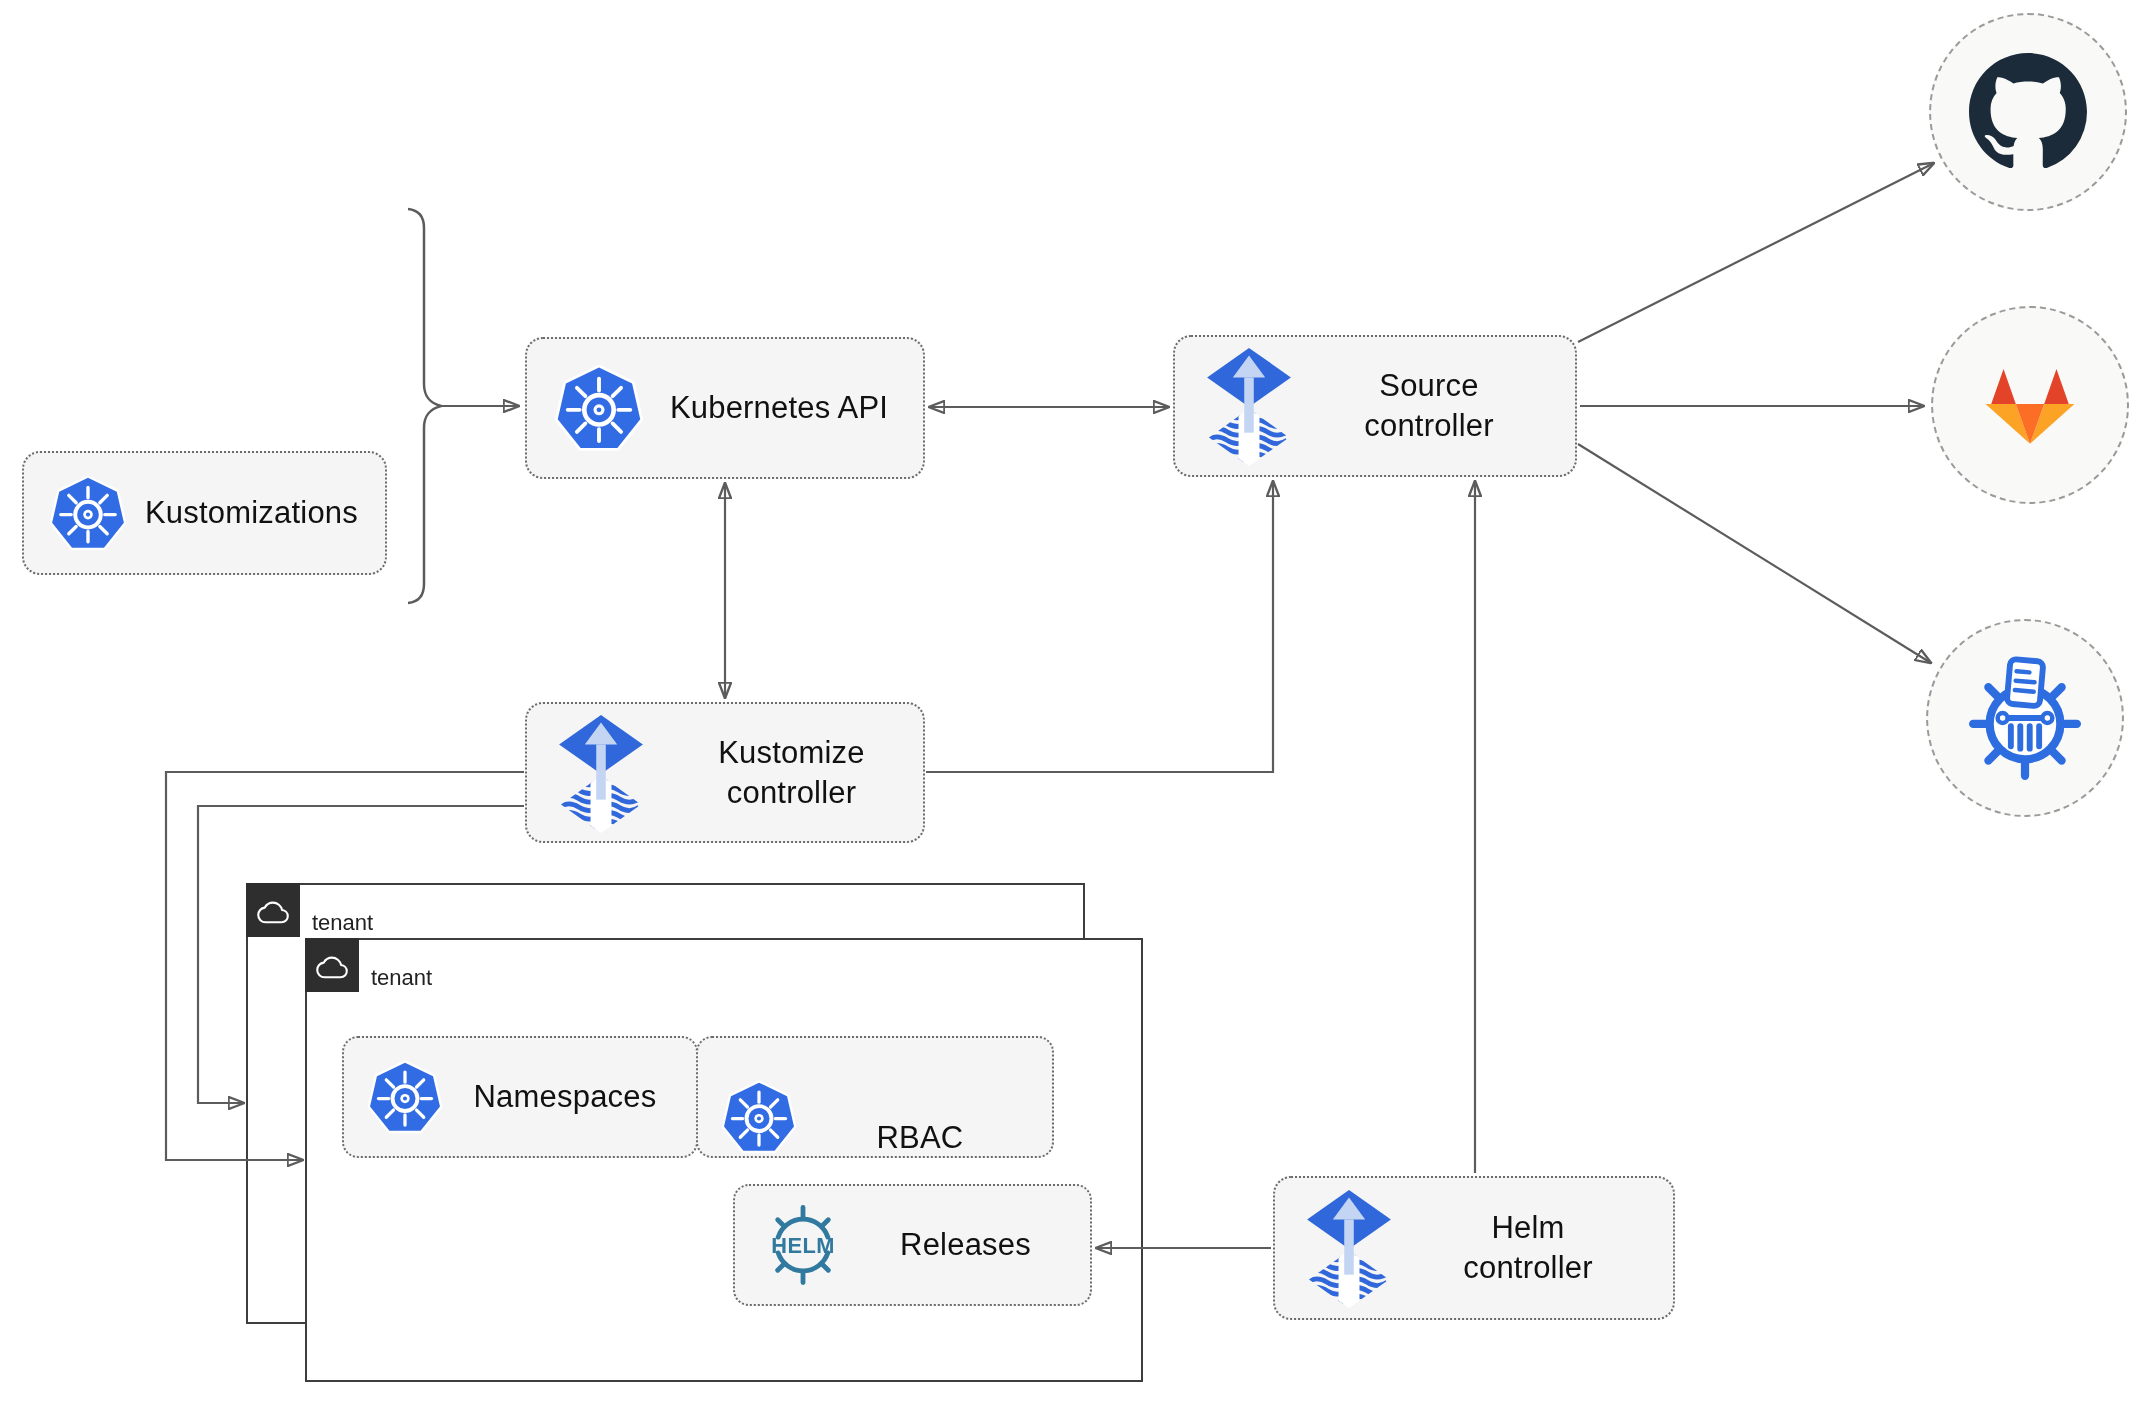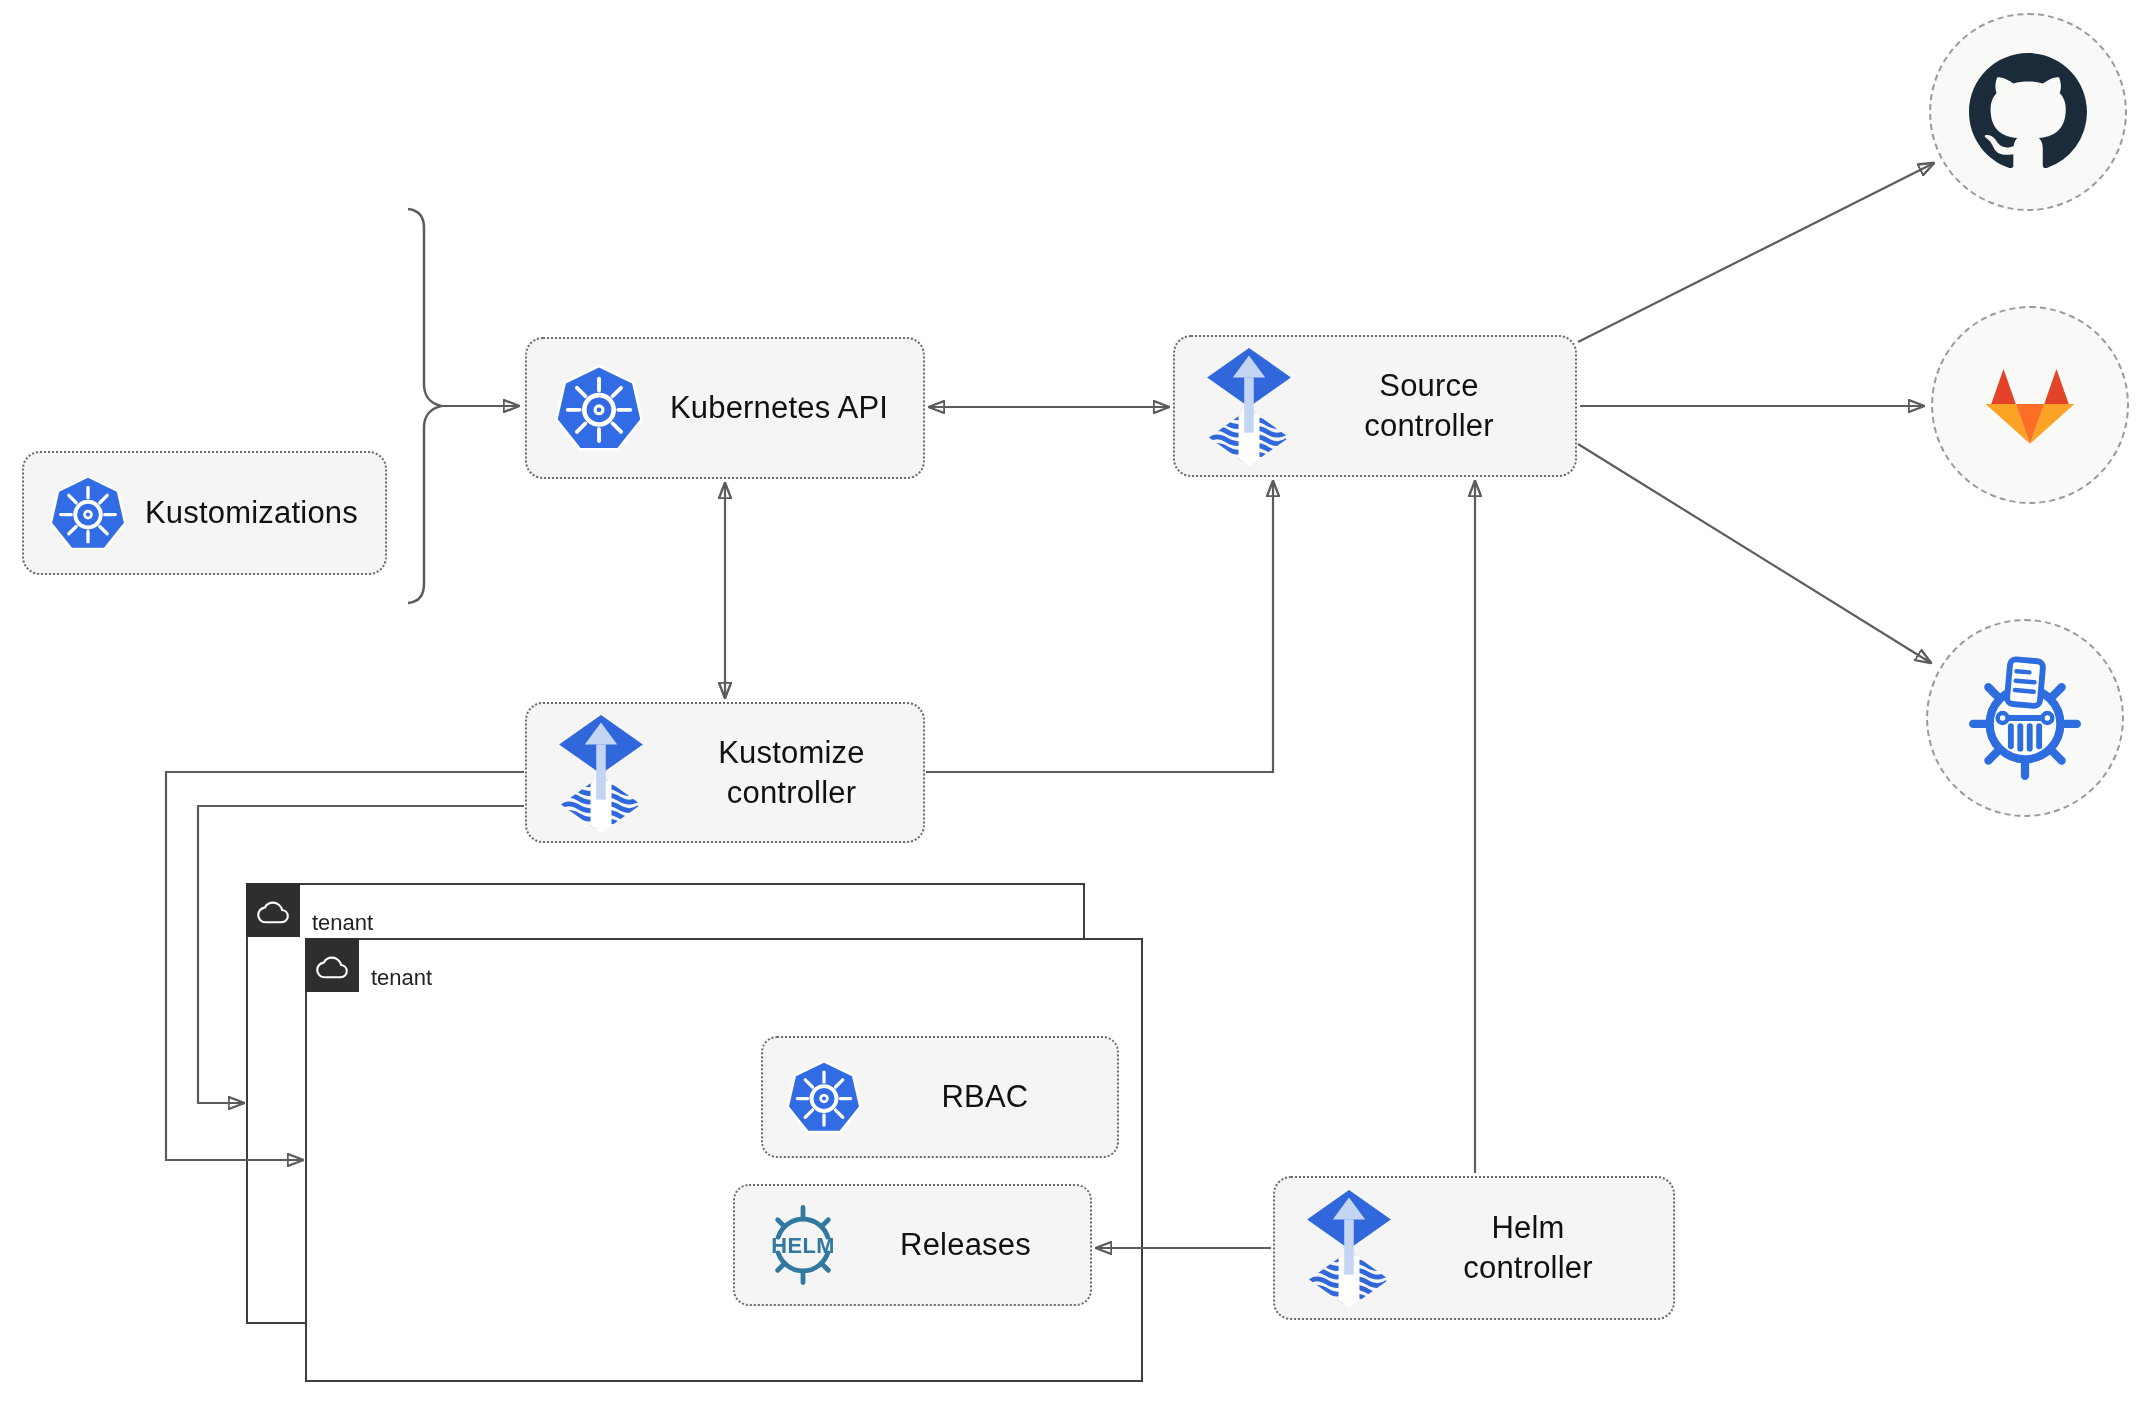--- a/index.html
+++ b/index.html
@@ -151,22 +151,43 @@
         </g>
         <rect x="35" y="64" width="22" height="62" fill="#ffffff" clip-path="url(#flux-clip)"></rect>
         <polygon points="46,10 63,33 29,33" fill="#c3d5f3"></polygon>
         <rect x="41" y="33" width="10" height="58" fill="#c3d5f3"></rect>
       </svg>
     </span>
     <span class="lbl two">Helm
 controller</span>
   </div>
 
-
-  <div class="dbox" style="left:761px;top:1036px;width:358px;height:122px;border-radius:16px;">
+  <div class="dbox" style="left:342px;top:1036px;width:356px;height:122px;border-radius:16px;">
+    <span class="ic" style="margin-left:22px;">
+      <svg width="78" height="78" viewBox="0 0 100 100">
+        <polygon points="50,6 85.96,23.3 94.85,62.2 69.97,93.4 30.03,93.4 5.15,62.2 14.04,23.3" fill="#326ce5" stroke="#ffffff" stroke-width="6" stroke-linejoin="round" paint-order="stroke"></polygon>
+        <g stroke="#ffffff" stroke-width="4.2" stroke-linecap="round">
+          <line x1="71" y1="52" x2="84" y2="52"></line>
+            <line x1="64.8" y1="66.8" x2="74" y2="76"></line>
+          <line x1="50" y1="73" x2="50" y2="86"></line>
+            <line x1="35.2" y1="66.8" x2="26" y2="76"></line>
+          <line x1="29" y1="52" x2="16" y2="52"></line>
+            <line x1="35.2" y1="37.2" x2="26" y2="28"></line>
+          <line x1="50" y1="31" x2="50" y2="18"></line>
+            <line x1="64.8" y1="37.2" x2="74" y2="28"></line>
+        </g>
+        <circle cx="50" cy="52" r="16" fill="none" stroke="#ffffff" stroke-width="5"></circle>
+        <circle cx="50" cy="52" r="6" fill="#ffffff"></circle>
+          <circle cx="50" cy="52" r="2.6" fill="#326ce5"></circle>
+      </svg>
+    </span>
+    <span class="lbl">Namespaces</span>
+  </div>
+
+  <div class="dbox" style="left:696px;top:1036px;width:358px;height:122px;border-radius:16px;align-items:flex-end;">
     <span class="ic" style="margin-left:22px;">
       <svg width="78" height="78" viewBox="0 0 100 100">
         <polygon points="50,6 85.96,23.3 94.85,62.2 69.97,93.4 30.03,93.4 5.15,62.2 14.04,23.3" fill="#326ce5" stroke="#ffffff" stroke-width="6" stroke-linejoin="round" paint-order="stroke"></polygon>
         <g stroke="#ffffff" stroke-width="4.2" stroke-linecap="round">
           <line x1="71" y1="52" x2="84" y2="52"></line>
             <line x1="64.8" y1="66.8" x2="74" y2="76"></line>
           <line x1="50" y1="73" x2="50" y2="86"></line>
             <line x1="35.2" y1="66.8" x2="26" y2="76"></line>
           <line x1="29" y1="52" x2="16" y2="52"></line>
             <line x1="35.2" y1="37.2" x2="26" y2="28"></line>

